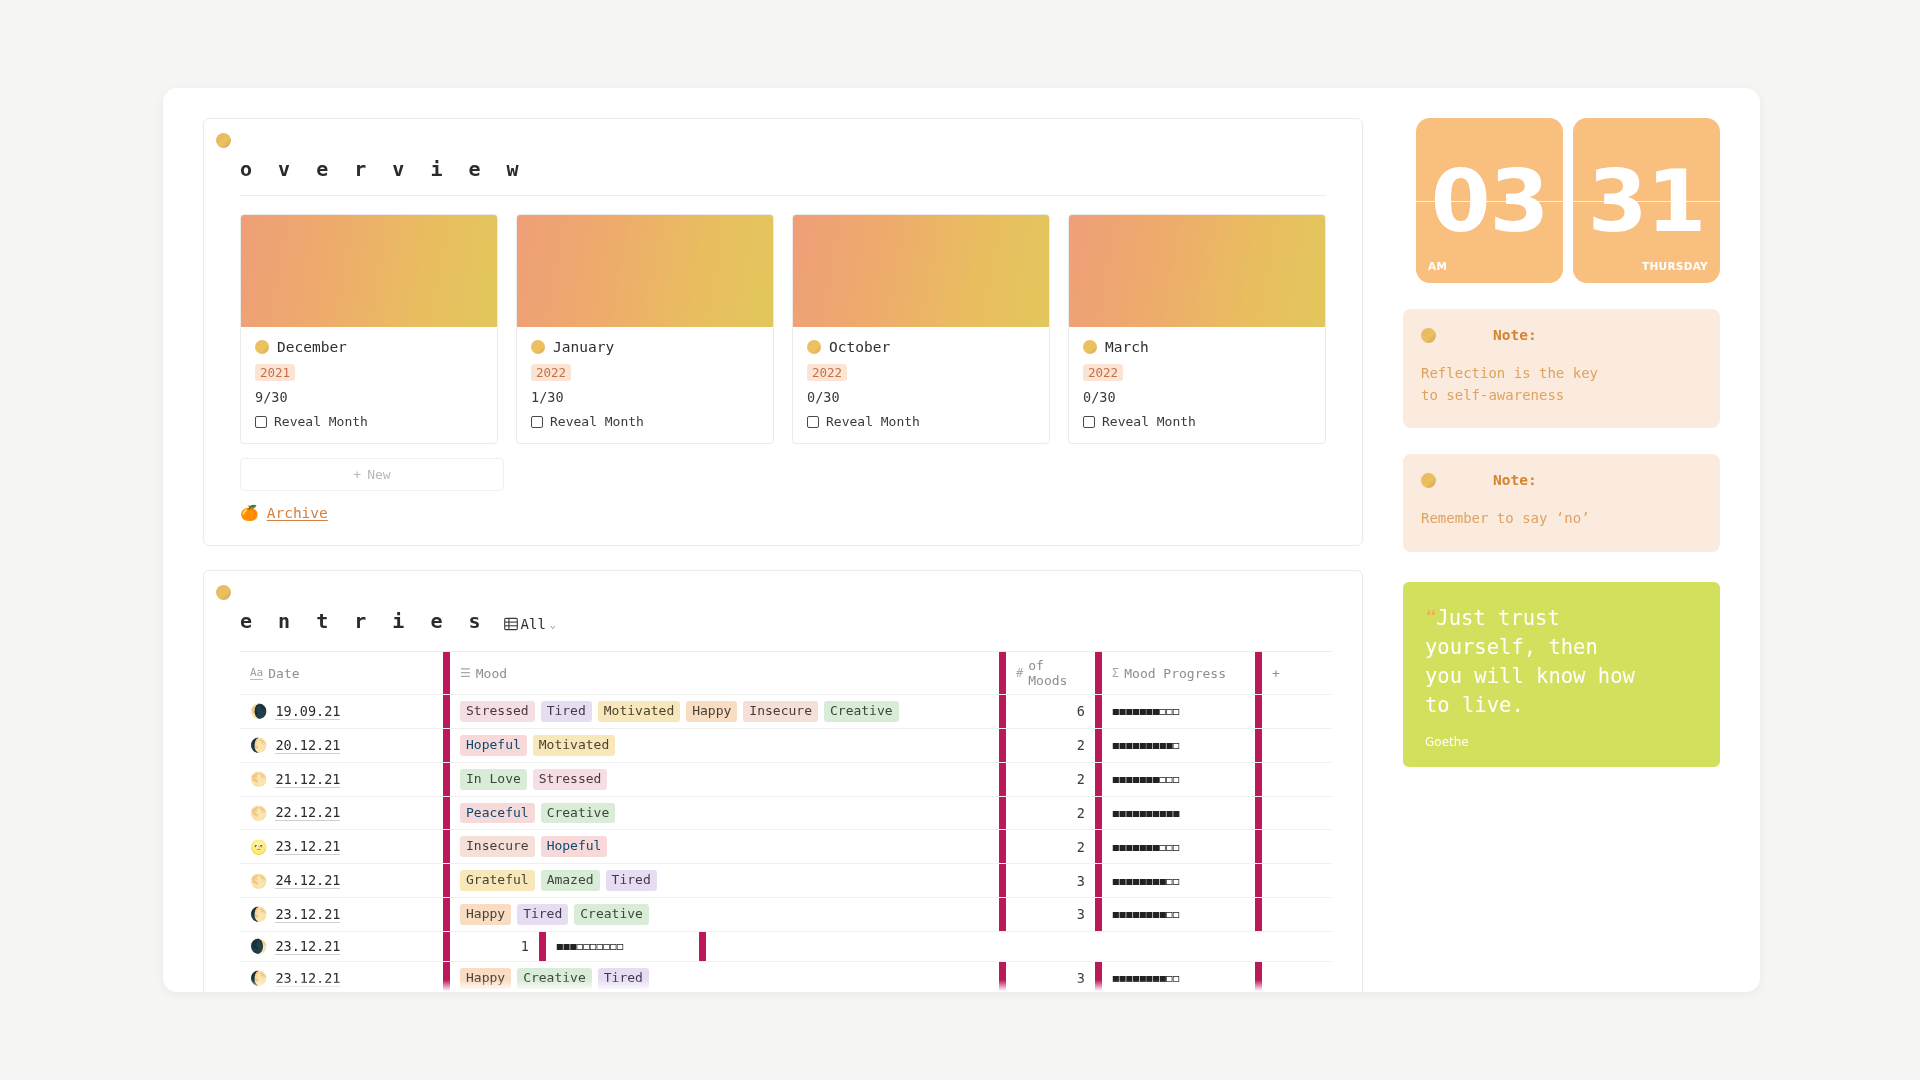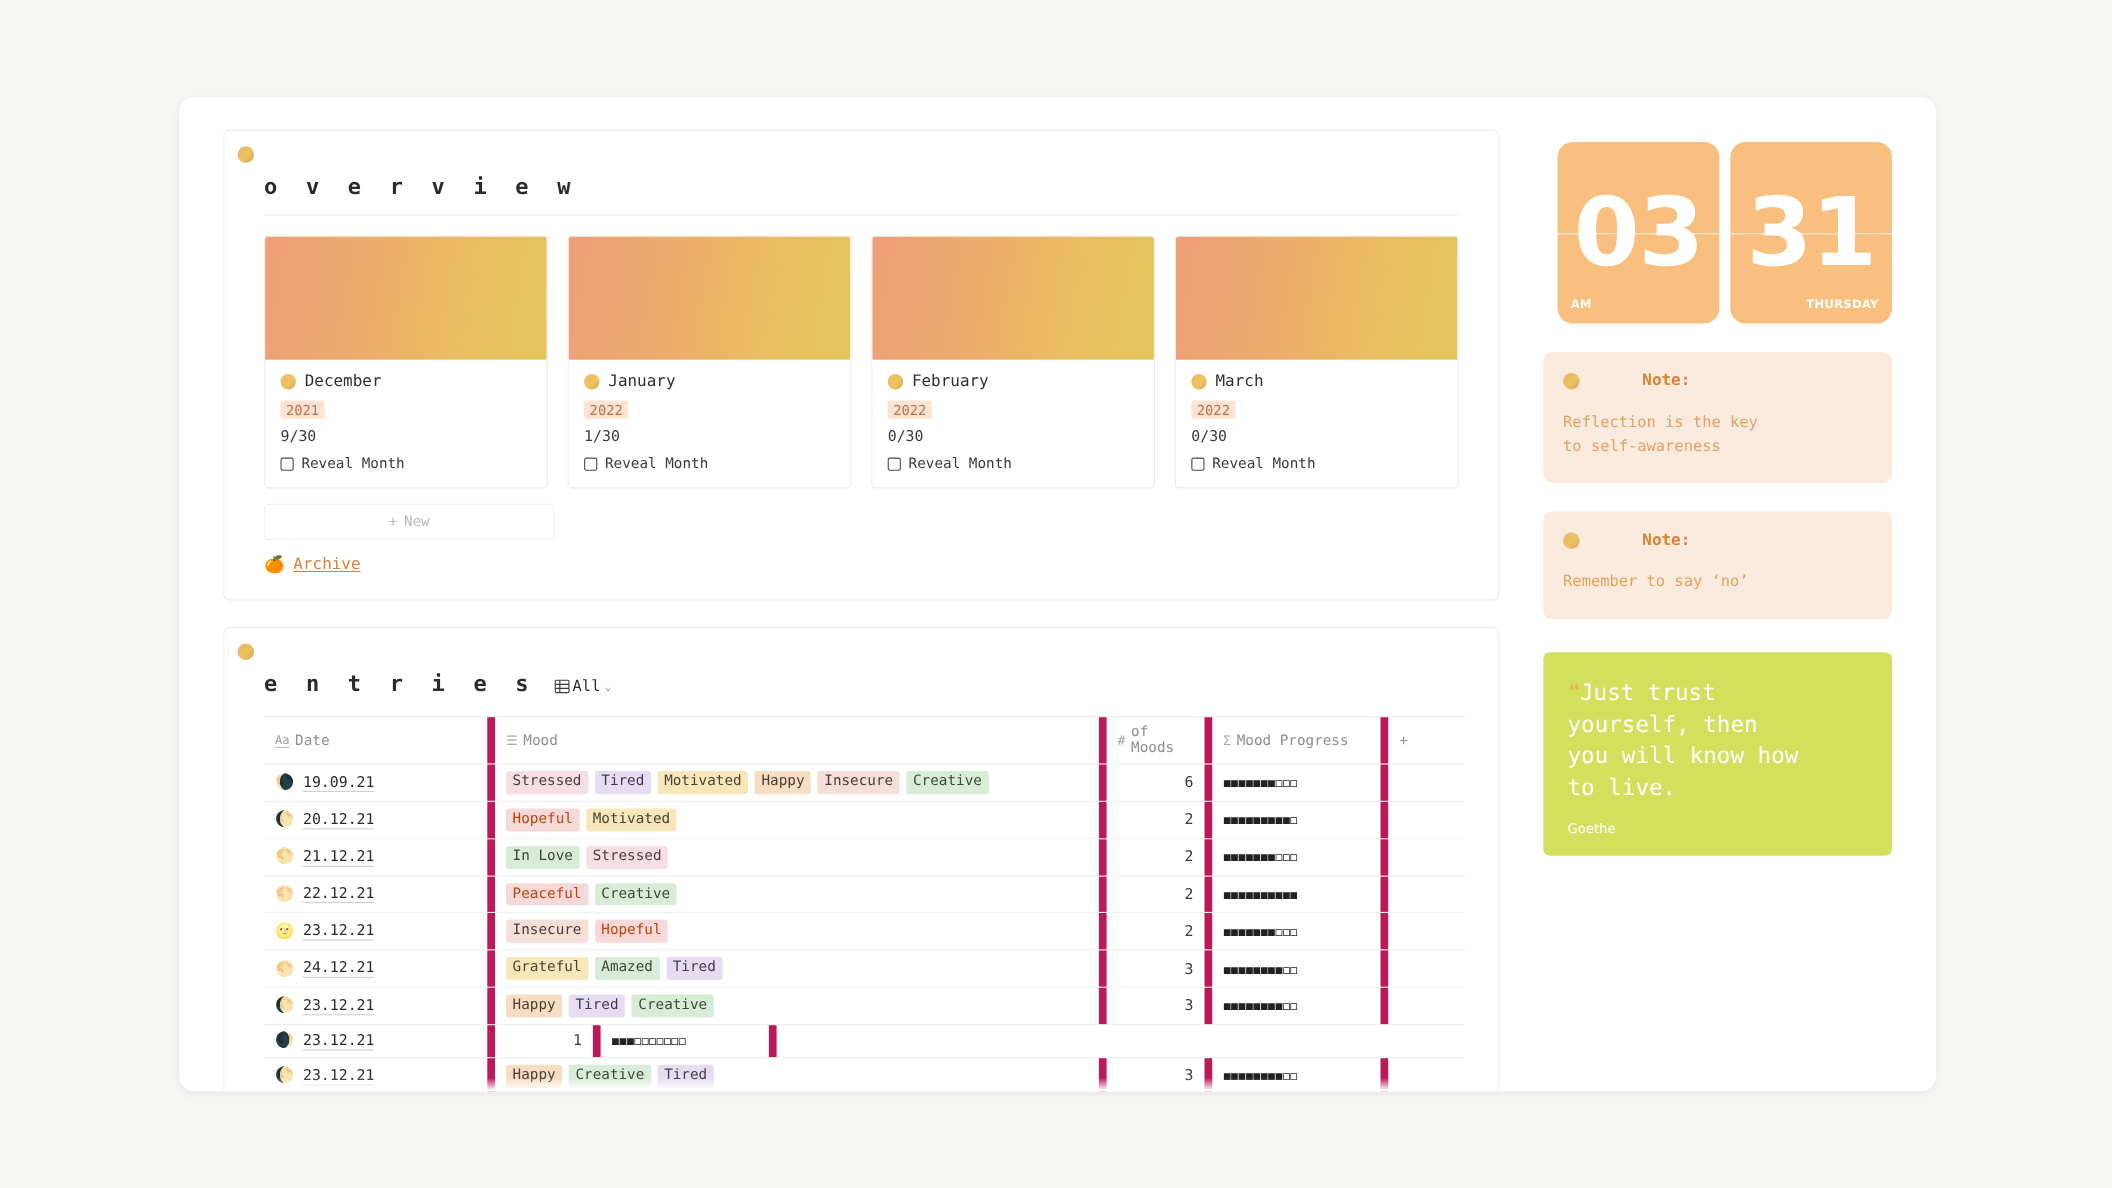--- a/index.html
+++ b/index.html
@@ -209,21 +209,21 @@
     font-size: 13px;
     white-space: nowrap;
     line-height: 1.45;
   }
   .tag-pink   { background: #f6dfe4; color: #4a3b3f; }
   .tag-purple { background: #e6ddf3; color: #423a4c; }
   .tag-yellow { background: #f8e7b8; color: #4a4335; }
   .tag-orange { background: #f9ddc2; color: #4a4037; }
   .tag-rose   { background: #f6dfd9; color: #4a3b38; }
   .tag-green  { background: #d9ecd7; color: #3b473a; }
-  .tag-red    { background: #f7d9d9; color: #c2410c; }
+  .tag-red    { background: #f7d9d9; color: #0c4a6e; }
 
   .prog {
     font-family: "DejaVu Sans Mono", monospace;
     font-size: 12px;
     letter-spacing: -0.5px;
     color: #222;
     white-space: nowrap;
   }
 
   .table-fade {
@@ -235,21 +235,21 @@
   }
 
   
   .right-col {
     width: 357px;
     padding: 30px 40px 0 0;
   }
 
   .clock {
     display: flex; gap: 10px;
-    margin-top: 11px;
+    margin-top: 0;
     padding-left: 13px;
   }
   .flip {
     width: 148px; height: 165px;
     background: #f8bf7e;
     border-radius: 14px;
     position: relative;
     overflow: hidden;
   }
   .flip-num {
@@ -378,21 +378,21 @@
               <span class="reveal-label">Reveal Month</span>
             </div>
           </div>
         </div>
 
         <div class="month-card">
           <div class="month-cover"></div>
           <div class="month-body">
             <div class="month-name-row">
               <span class="month-emoji"></span>
-              <span class="month-name">February</span>
+              <span class="month-name">October</span>
             </div>
             <div><span class="year-badge">2022</span></div>
             <div class="count">0/30</div>
             <div class="reveal-row">
               <span class="checkbox"></span>
               <span class="reveal-label">Reveal Month</span>
             </div>
           </div>
         </div>
 

